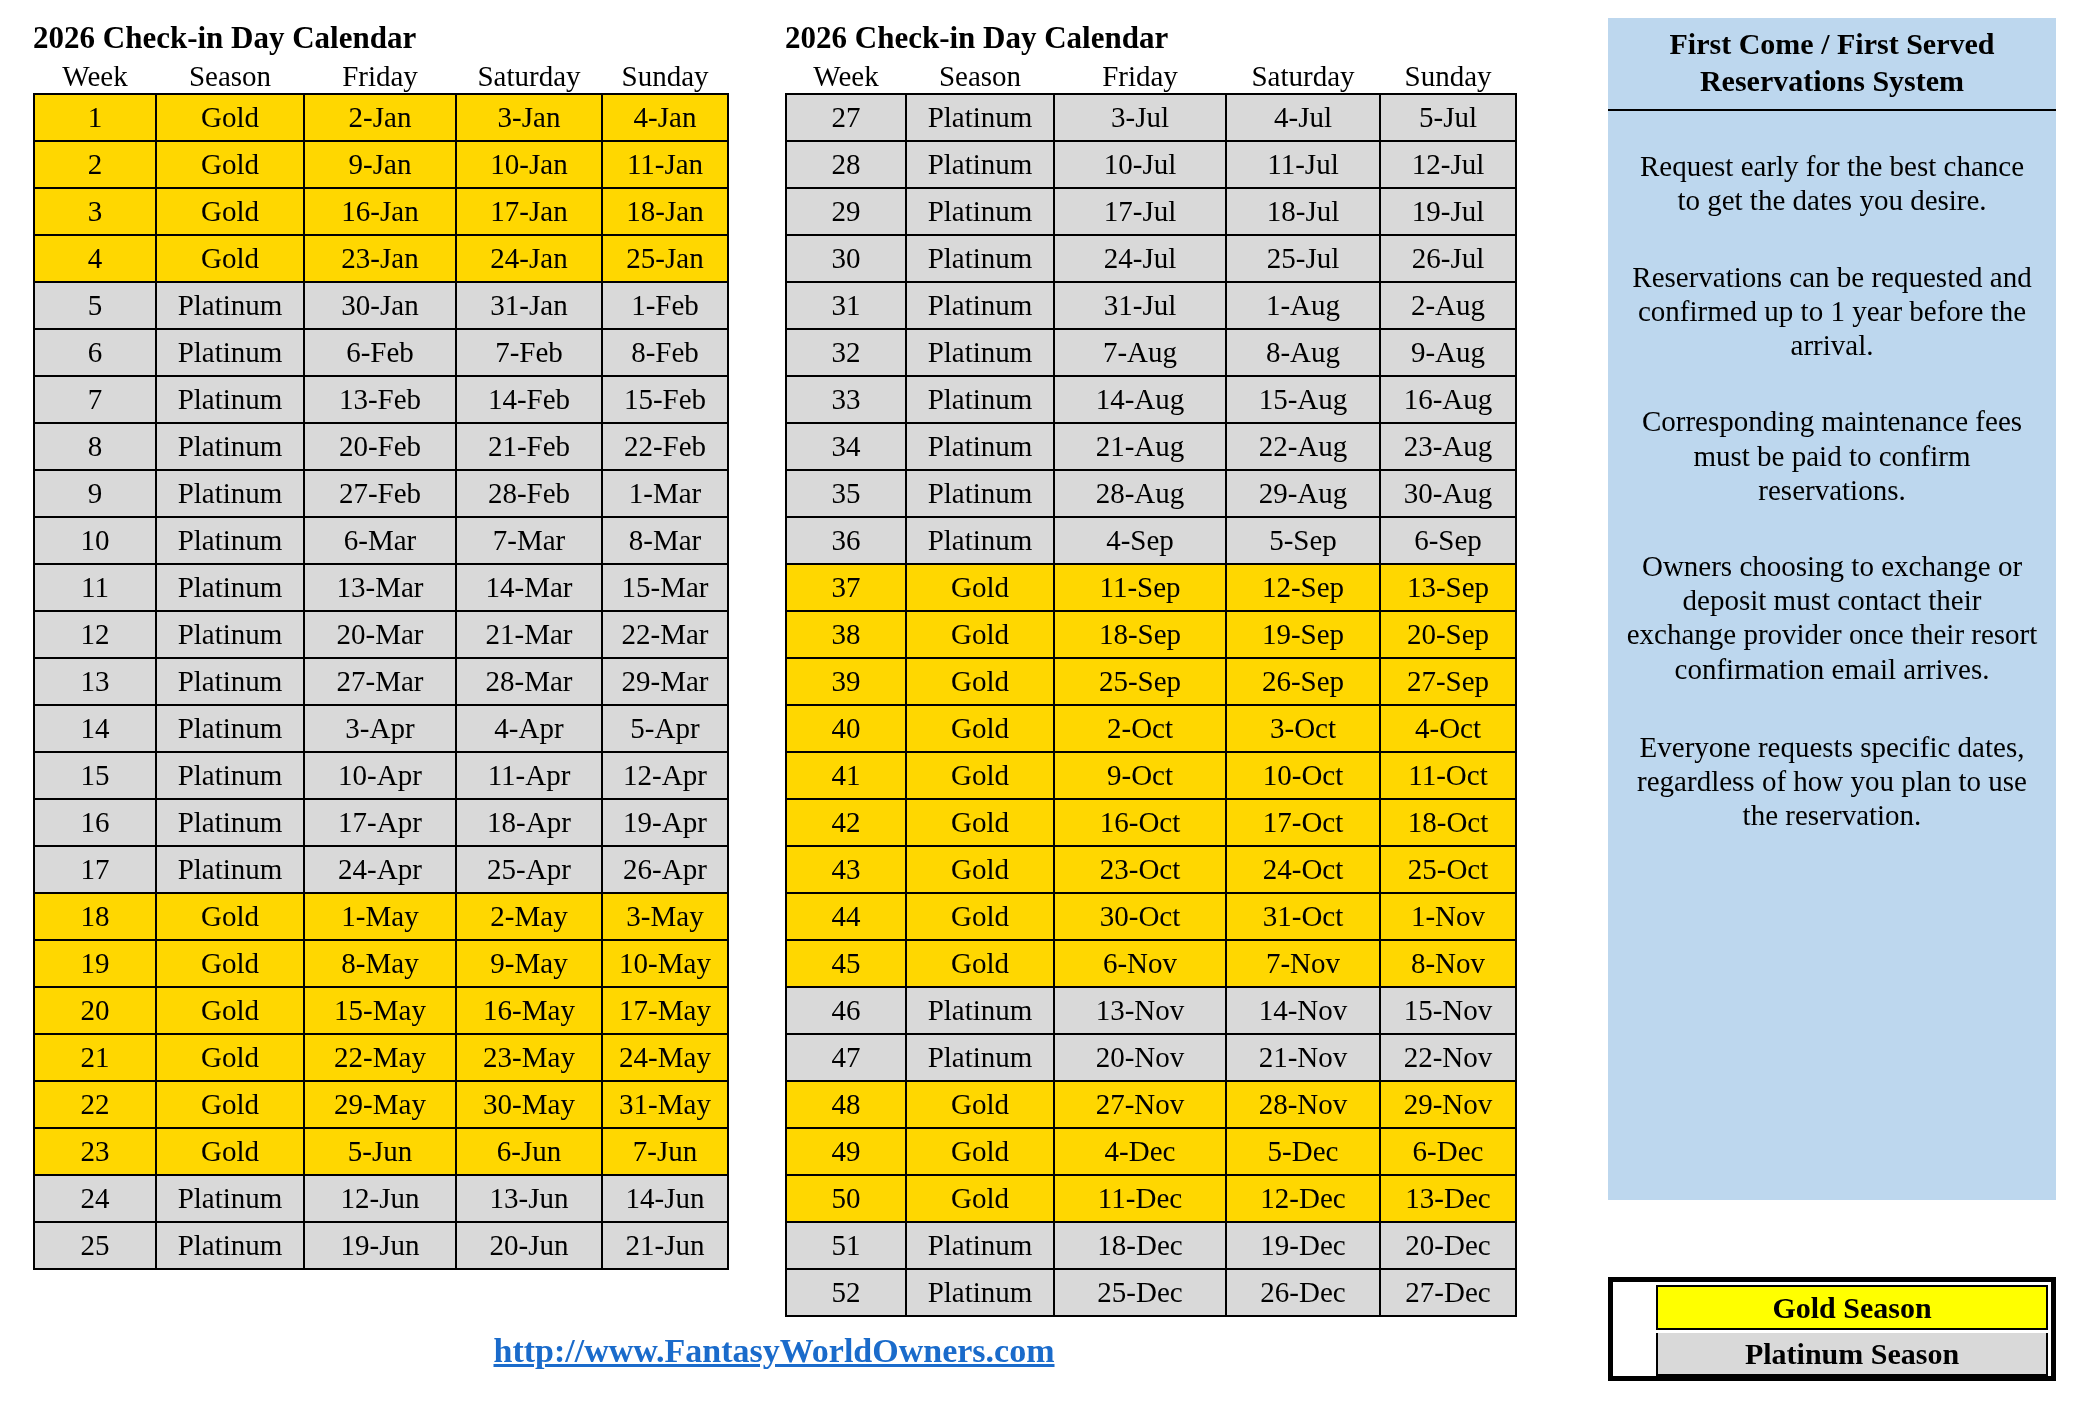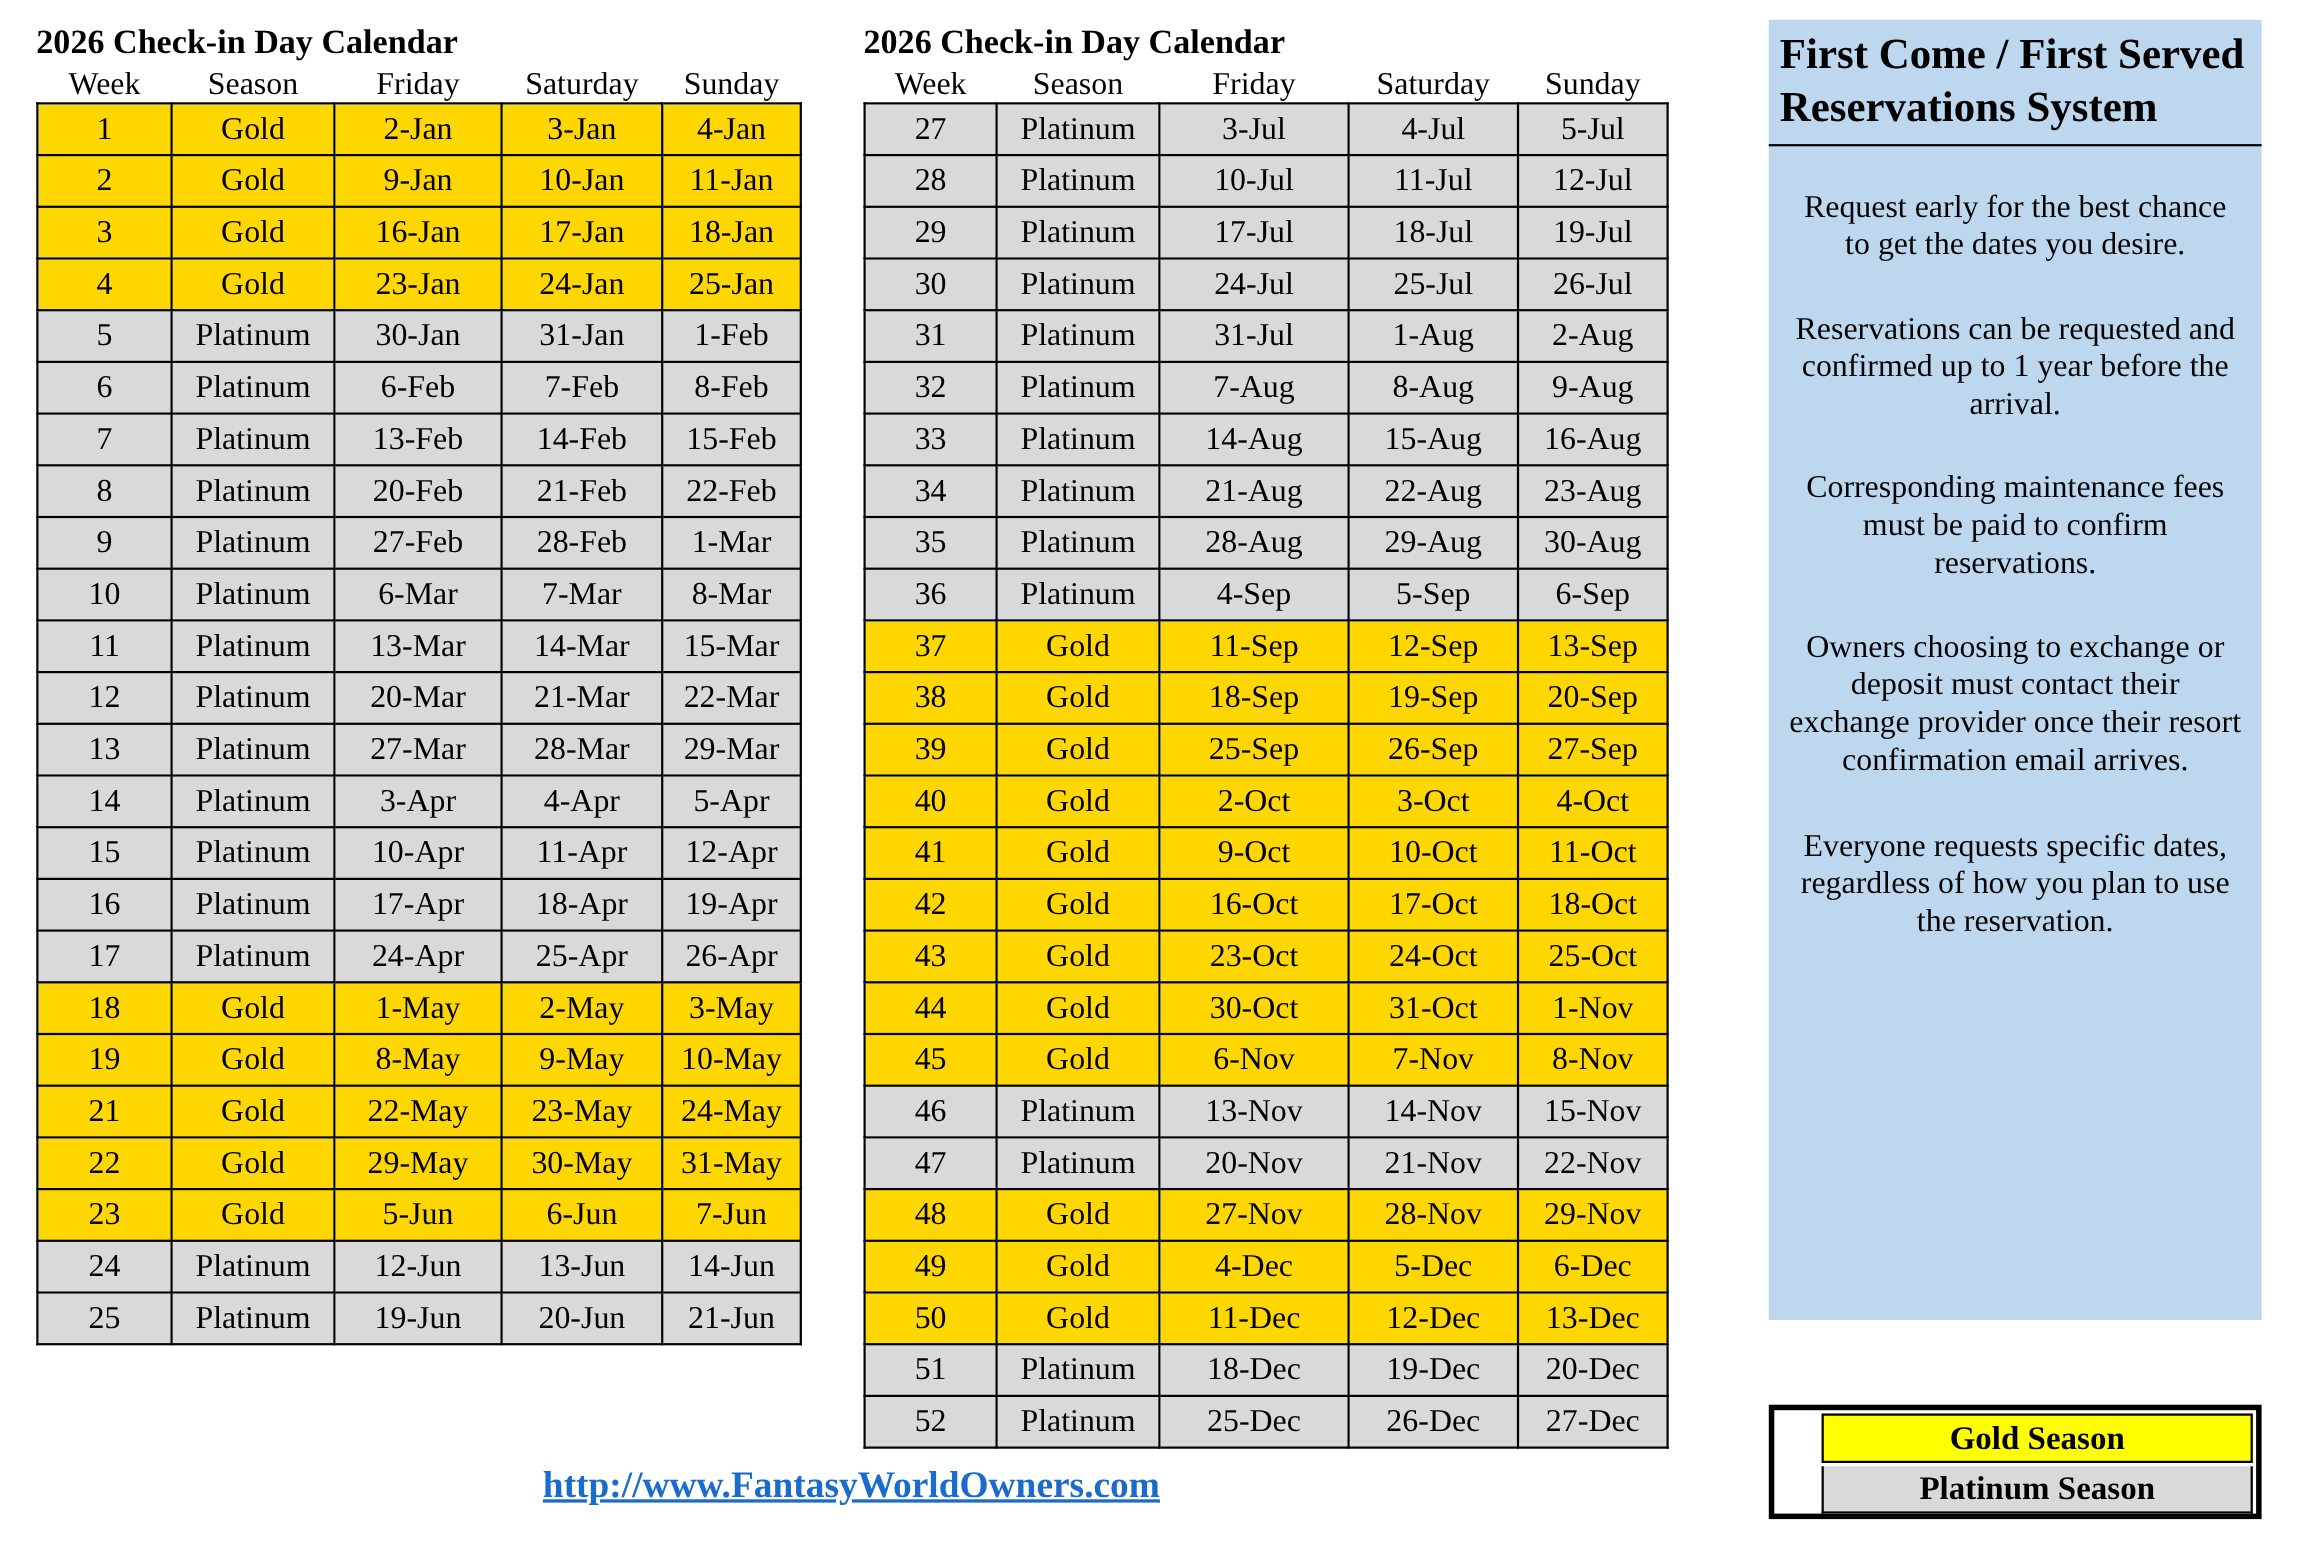--- a/index.html
+++ b/index.html
@@ -61,23 +61,23 @@
     position: absolute;
     left: 1608px;
     top: 18px;
     width: 448px;
     height: 1182px;
     background: var(--sidebar-blue, #BDD7EE);
     box-sizing: border-box;
   }
   .sidebar-header {
     font-weight: bold;
-    font-size: 39px;
+    font-size: 30px;
     line-height: 1.22;
-    text-align: left;
+    text-align: center;
     padding: 8px 10px 10px 10px;
     border-bottom: 2px solid #000;
   }
   .sidebar-body { padding: 8px 10px 0 10px; }
   .sidebar-body p {
     font-size: 29px;
     line-height: 1.18;
     text-align: center;
     margin: 42px 8px;
   }
@@ -272,20 +272,27 @@
           <td>3-May</td>
         </tr>
         <tr class="gold">
           <td>19</td>
           <td>Gold</td>
           <td>8-May</td>
           <td>9-May</td>
           <td>10-May</td>
         </tr>
         <tr class="gold">
+          <td>20</td>
+          <td>Gold</td>
+          <td>15-May</td>
+          <td>16-May</td>
+          <td>17-May</td>
+        </tr>
+        <tr class="gold">
           <td>21</td>
           <td>Gold</td>
           <td>22-May</td>
           <td>23-May</td>
           <td>24-May</td>
         </tr>
         <tr class="gold">
           <td>22</td>
           <td>Gold</td>
           <td>29-May</td>

